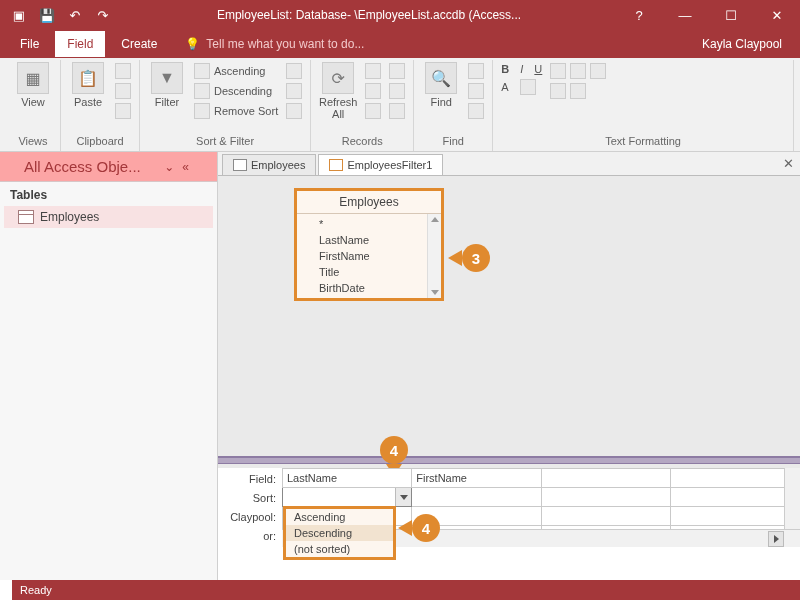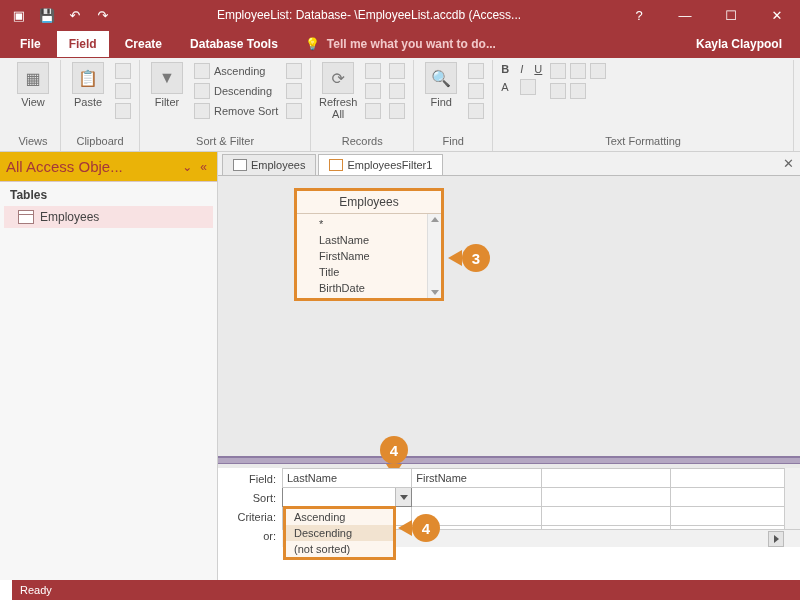--- a/index.html
+++ b/index.html
@@ -5,42 +5,42 @@
 * { box-sizing: border-box; margin: 0; padding: 0; font-family: "Segoe UI", sans-serif; }
 body { width: 800px; height: 600px; background: #fff; overflow: hidden; font-size: 12px; color: #444; }
 
 .titlebar { height: 30px; background: #a4373a; display: flex; align-items: center; color: #fff; }
 .titlebar .qat { display: flex; gap: 6px; padding: 0 8px; align-items: center; }
 .titlebar .qat span { width: 22px; height: 22px; display: flex; align-items: center; justify-content: center; font-size: 13px; }
 .titlebar .title { flex: 1; text-align: center; font-size: 12px; white-space: nowrap; overflow: hidden; }
 .titlebar .winbtns { display: flex; }
 .titlebar .winbtns span { width: 46px; height: 30px; display: flex; align-items: center; justify-content: center; font-size: 13px; }
 
-.menubar { height: 28px; background: #a4373a; display: flex; align-items: center; color: #fff; padding: 0 8px; gap: 4px; font-weight: bold; }
+.menubar { height: 28px; background: #a4373a; display: flex; align-items: center; color: #fff; padding: 0 8px; gap: 4px; }
 .menubar .tab { padding: 6px 12px; font-size: 12px; cursor: pointer; }
 .menubar .tab.active { background: #fff; color: #a4373a; }
 .menubar .tell { flex: 1; display: flex; align-items: center; gap: 6px; color: #f2c9ca; font-size: 12px; padding-left: 12px; }
 .menubar .user { font-size: 12px; padding-right: 10px; }
 
 .ribbon { height: 94px; background: #f1f1f1; border-bottom: 1px solid #d0d0d0; display: flex; padding: 2px 6px 0; gap: 0; }
 .rgroup { border-right: 1px solid #d6d6d6; padding: 2px 6px; display: flex; flex-direction: column; justify-content: space-between; }
 .rgroup .label { text-align: center; font-size: 11px; color: #666; padding: 2px 0; }
 .rbtns { display: flex; align-items: flex-start; gap: 4px; flex: 1; }
 .rbig { width: 42px; display: flex; flex-direction: column; align-items: center; gap: 2px; color: #7a7a7a; }
 .rbig .ico { width: 32px; height: 32px; background: #e4e4e4; border: 1px solid #ccc; display: flex; align-items: center; justify-content: center; font-size: 16px; }
 .rbig .txt { font-size: 11px; text-align: center; line-height: 12px; color: #555; }
 .rcol { display: flex; flex-direction: column; gap: 2px; }
 .rsm { display: flex; align-items: center; gap: 4px; font-size: 11px; color: #555; padding: 1px 2px; white-space: nowrap; }
 .rsm .si { width: 16px; height: 16px; background: #e9e9e9; border: 1px solid #ccc; display: inline-block; }
 .ghost { color: #bdbdbd; }
 
 .workarea { position: absolute; top: 152px; bottom: 20px; left: 0; right: 0; display: flex; }
 
 .navpane { width: 218px; background: #f7f7f7; border-right: 1px solid #d0d0d0; display: flex; flex-direction: column; }
-.navpane .hdr { background: #eab308; color: #a4373a; font-size: 15px; padding: 6px 6px; display: flex; align-items: center; border-bottom: 1px solid #d7c6c7; }
+.navpane .hdr { background: #fca5a5; color: #a4373a; font-size: 15px; padding: 6px 24px; display: flex; align-items: center; border-bottom: 1px solid #d7c6c7; }
 .navpane .hdr .htext { flex: 1; white-space: nowrap; overflow: hidden; text-overflow: ellipsis; }
 .navpane .hdr .chev { font-size: 12px; color: #a4373a; padding: 0 4px; }
 .navpane .section { padding: 6px 10px 2px; font-size: 12px; color: #404040; font-weight: 600; }
 .navpane .item { display: flex; align-items: center; gap: 6px; padding: 4px 14px; font-size: 12px; background: #f8e2e3; margin: 2px 4px; }
 .navpane .item .tico { width: 16px; height: 14px; background: linear-gradient(#fff,#fff) padding-box, #a4373a; border: 1px solid #a47b7c; position: relative; }
 .navpane .item .tico::before { content:""; position:absolute; left:0; right:0; top:3px; height:1px; background:#a47b7c; }
 
 .docarea { flex: 1; display: flex; flex-direction: column; position: relative; background: #e8e8e8; }
 .doctabs { height: 24px; background: #f1f1f1; display: flex; align-items: flex-end; border-bottom: 1px solid #bcbcbc; padding-left: 4px; position: relative; }
 .dtab { display: flex; align-items: center; gap: 4px; padding: 4px 10px; font-size: 11px; border: 1px solid #bcbcbc; border-bottom: none; background: #fff; margin-right: 2px; }
@@ -104,21 +104,20 @@
     <span>―</span>
     <span>☐</span>
     <span>✕</span>
   </div>
 </div>
 
 <div class="menubar">
   <div class="tab">File</div>
   <div class="tab active">Field</div>
   <div class="tab">Create</div>
-  <div class="tab">Database Tools</div>
   <div class="tell">
       <span>💡</span>
       <span>Tell me what you want to do...</span>
     </div>
   <div class="user">Kayla Claypool</div>
 </div>
 
 <div class="ribbon">
   <div class="rgroup">
     <div class="rbtns">
@@ -307,21 +306,21 @@
       <div class="callout" style="left:162px; top:260px; flex-direction:column;">
         <div class="bubble">4</div>
         <div style="width:0;height:0;border-left:8px solid transparent;border-right:8px solid transparent;border-top:12px solid #e08a2e;"></div>
       </div>
 
       <div class="grid" style="top:292px;">
         <div class="gridinner">
           <div class="gridlabels">
             <div>Field:</div>
             <div>Sort:</div>
-            <div>Criteria:</div>
+            <div>Claypool:</div>
             <div>or:</div>
           </div>
           <div class="gridcells">
             <table>
               <tbody>
                   <tr>
                 <td>LastName</td>
                 <td>FirstName</td>
                 <td></td>
                 <td></td>

